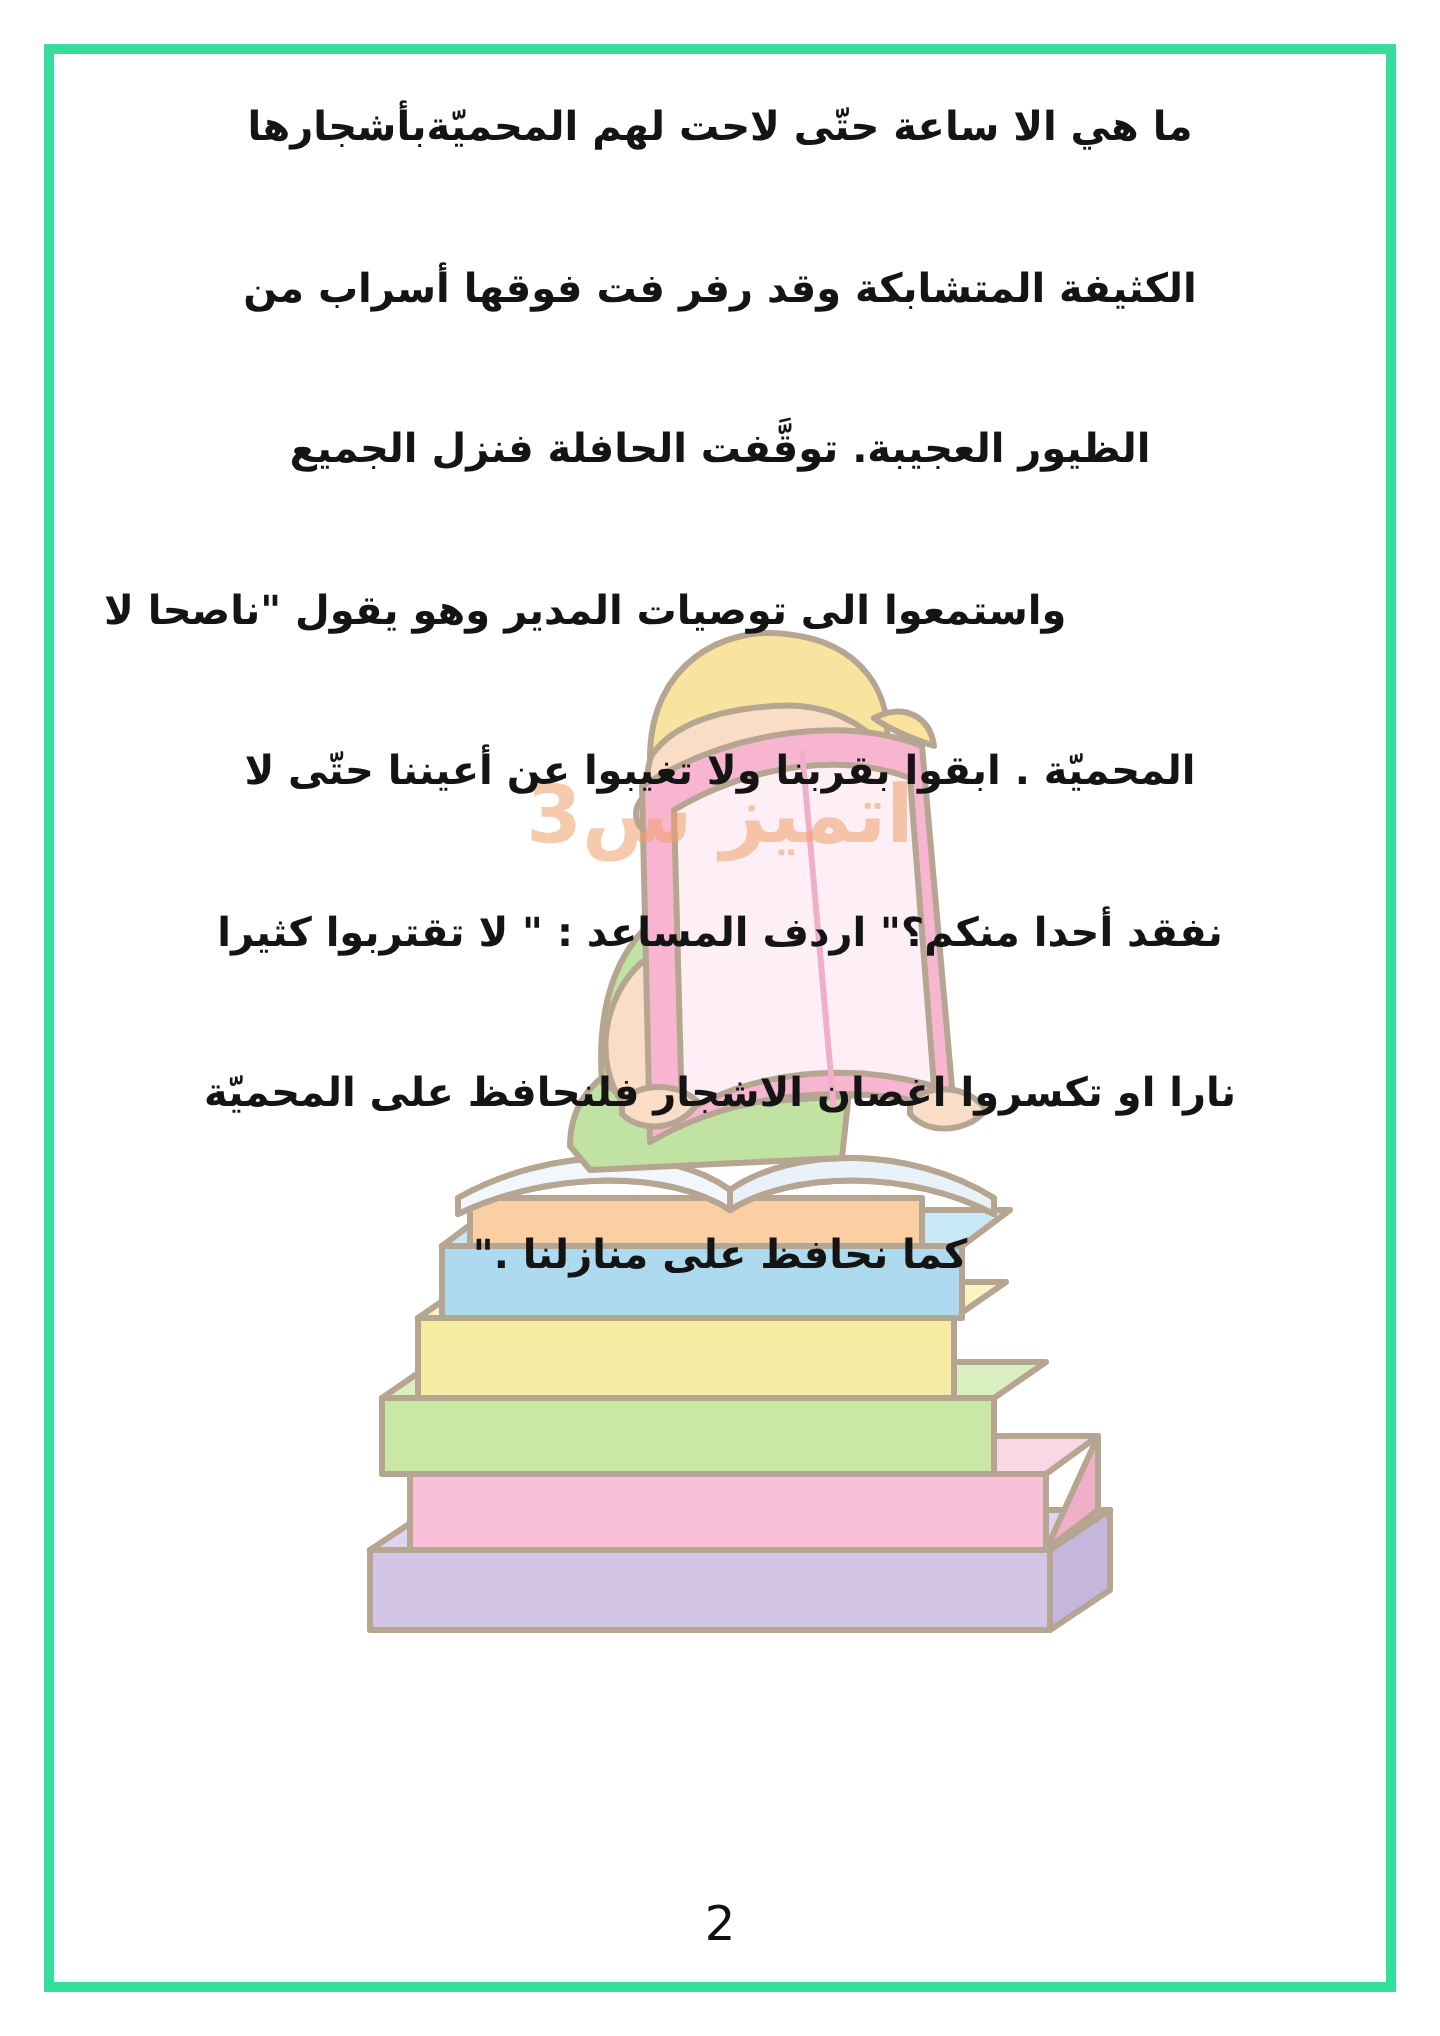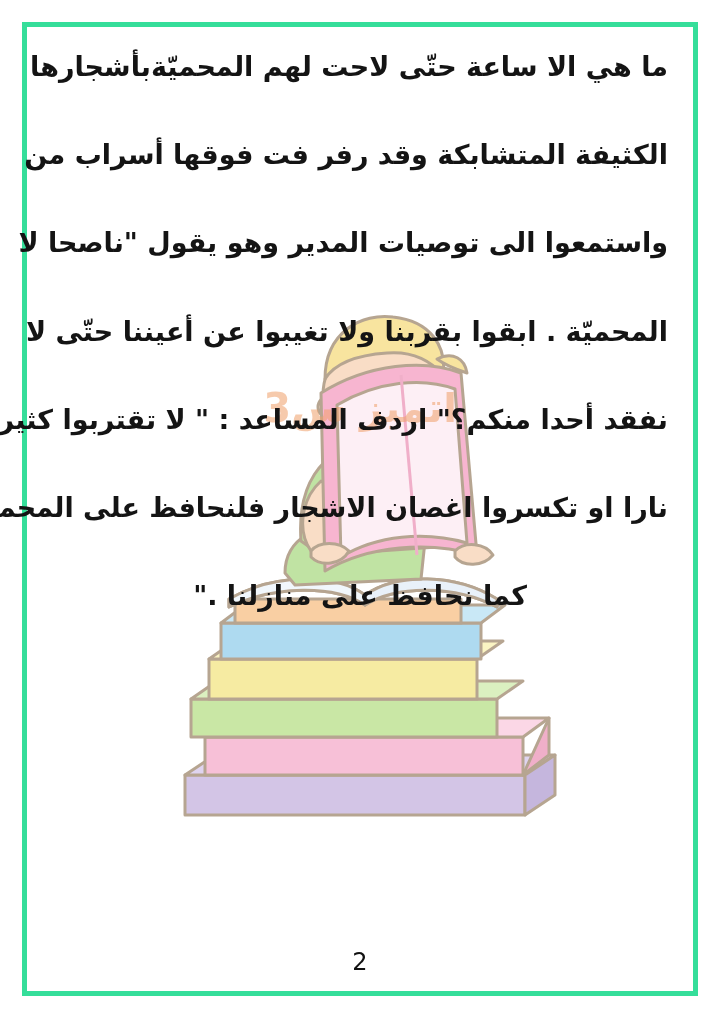--- a/index.html
+++ b/index.html
@@ -66,30 +66,30 @@
     right: 52px;
     top: 52px;
     bottom: 60px;
     direction: rtl;
     text-align: center;
     z-index: 5;
   }
   .line {
     font-family: "DejaVu Sans", sans-serif;
     font-weight: bold;
-    font-size: 27px;
+    font-size: 20px;
     color: #141414;
     line-height: 1.1;
     margin: 0 0 58.5px 0;
     white-space: nowrap;
   }
   .line.l1  { text-align: center; }
   .line.l2  { text-align: center; margin-top: 27px; }
   .line.l3  { text-align: center; }
-  .line.l4  { text-align: right; }
+  .line.l4  { text-align: left; }
   .line.l5  { text-align: center; }
   .line.l6  { text-align: center; margin-top: 36px; }
   .line.l7  { text-align: center; }
   .line.l8  { text-align: center; }
   .line.l9  { text-align: center; }
   .line.l10 { text-align: center; margin-bottom: 14px; }
 
   .page-number {
     position: absolute;
     left: 0;
@@ -175,20 +175,21 @@
         <path d="M330 296 C340 286 360 288 368 300 C358 312 338 312 330 302 Z" fill="#f6c9a4"></path>
       </g>
     </svg>
   </div>
 
   <div class="watermark">اتميز س3</div>
 
   <div class="body-text">
     <p class="line l1">ما هي الا ساعة حتّى لاحت لهم المحميّةبأشجارها</p>
     <p class="line l2">الكثيفة المتشابكة وقد رفر فت فوقها أسراب من</p>
+    <p class="line l3">الظيور العجيبة. توقَّفت الحافلة فنزل الجميع</p>
     <p class="line l4">واستمعوا الى توصيات المدير وهو يقول "ناصحا لا</p>
     <p class="line l6">المحميّة . ابقوا بقربنا ولا تغيبوا عن أعيننا حتّى لا</p>
     <p class="line l7">نفقد أحدا منكم؟" اردف المساعد : " لا تقتربوا كثيرا</p>
     <p class="line l9">نارا او تكسروا اغصان الاشجار فلنحافظ على المحميّة</p>
     <p class="line l10">كما نحافظ على منازلنا ."</p>
   </div>
 
   <div class="page-number">2</div>
 
 </div>

